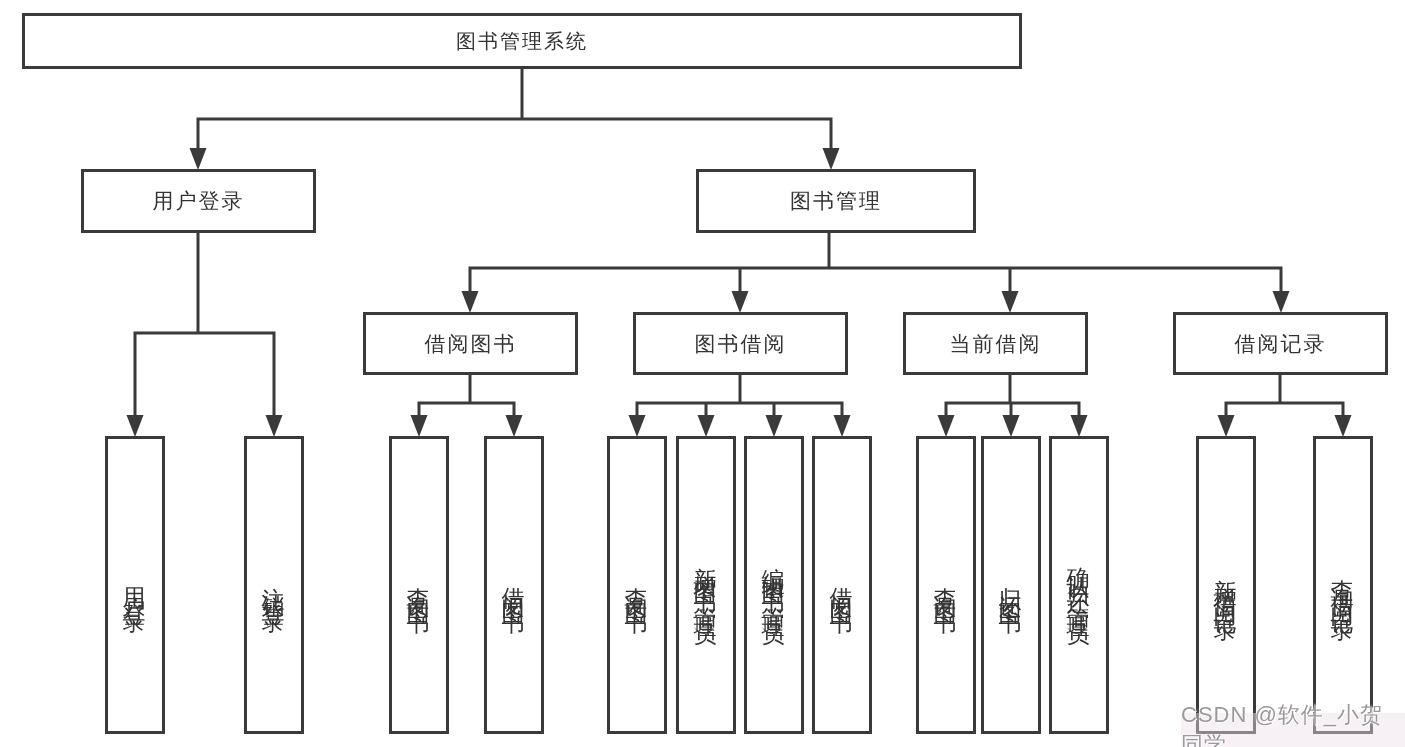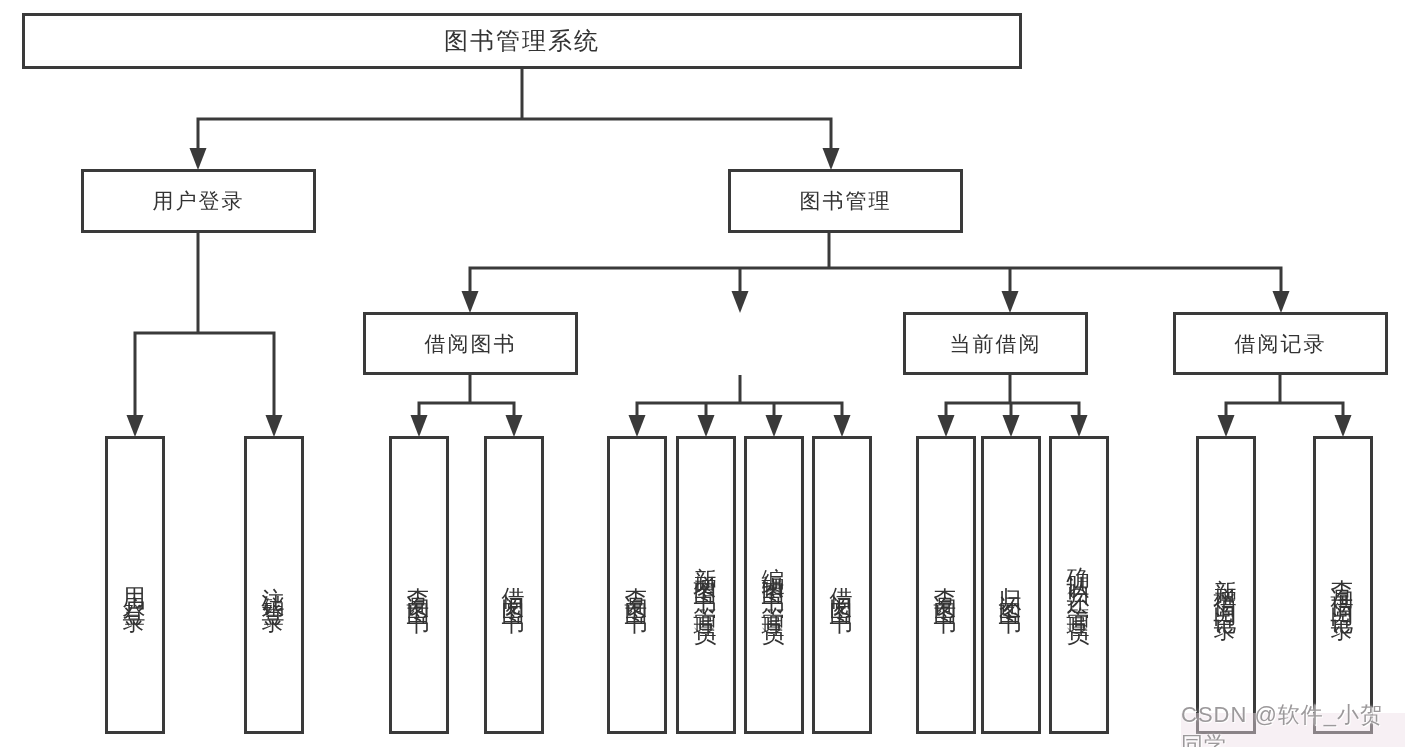--- a/index.html
+++ b/index.html
@@ -36,21 +36,21 @@
     border: 3px solid var(--line);
     background: var(--background);
     display: flex;
     align-items: center;
     justify-content: center;
     color: var(--text);
     text-align: center;
     white-space: nowrap;
   }
   .h { font-size: 21px; letter-spacing: 2px; }
-  .root-box { left: 22px; top: 13px; width: 1000px; height: 56px; font-size: 24px; }
+  .root-box { left: 22px; top: 13px; width: 1000px; height: 56px; font-size: 20px; }
   .v {
     writing-mode: vertical-rl;
     font-size: 23px;
     letter-spacing: 8px;
     top: 436px;
     height: 298px;
     width: 60px;
   }
   .watermark-bg {
     position: absolute;
@@ -118,23 +118,24 @@
 
     <path d="M1280 375 L1280 403"></path>
     <path d="M1226 416 L1226 403 L1343 403 L1343 416"></path>
     <polygon points="1226,437 1217.5,415 1234.5,415"></polygon>
     <polygon points="1343,437 1334.5,415 1351.5,415"></polygon>
   </svg>
 
   <div class="box h root-box">图书管理系统</div>
 
   <div class="box h" style="left:81px;top:169px;width:235px;height:64px">用户登录</div>
-  <div class="box h" style="left:728px;top:169px;width:235px;height:64px">图书管理</div>
+  <div class="box h" style="left:696px;top:169px;width:280px;height:64px">图书管理</div>
 
   <div class="box h" style="left:363px;top:312px;width:215px;height:63px">借阅图书</div>
+  <div class="box h" style="left:633px;top:312px;width:215px;height:63px">图书借阅</div>
   <div class="box h" style="left:903px;top:312px;width:185px;height:63px">当前借阅</div>
   <div class="box h" style="left:1173px;top:312px;width:215px;height:63px">借阅记录</div>
 
   <div class="box v" style="left:105px">用户登录</div>
   <div class="box v" style="left:244px">注销登录</div>
 
   <div class="box v" style="left:389px">查询图书</div>
   <div class="box v" style="left:484px">借阅图书</div>
 
   <div class="box v" style="left:607px">查询图书</div>

